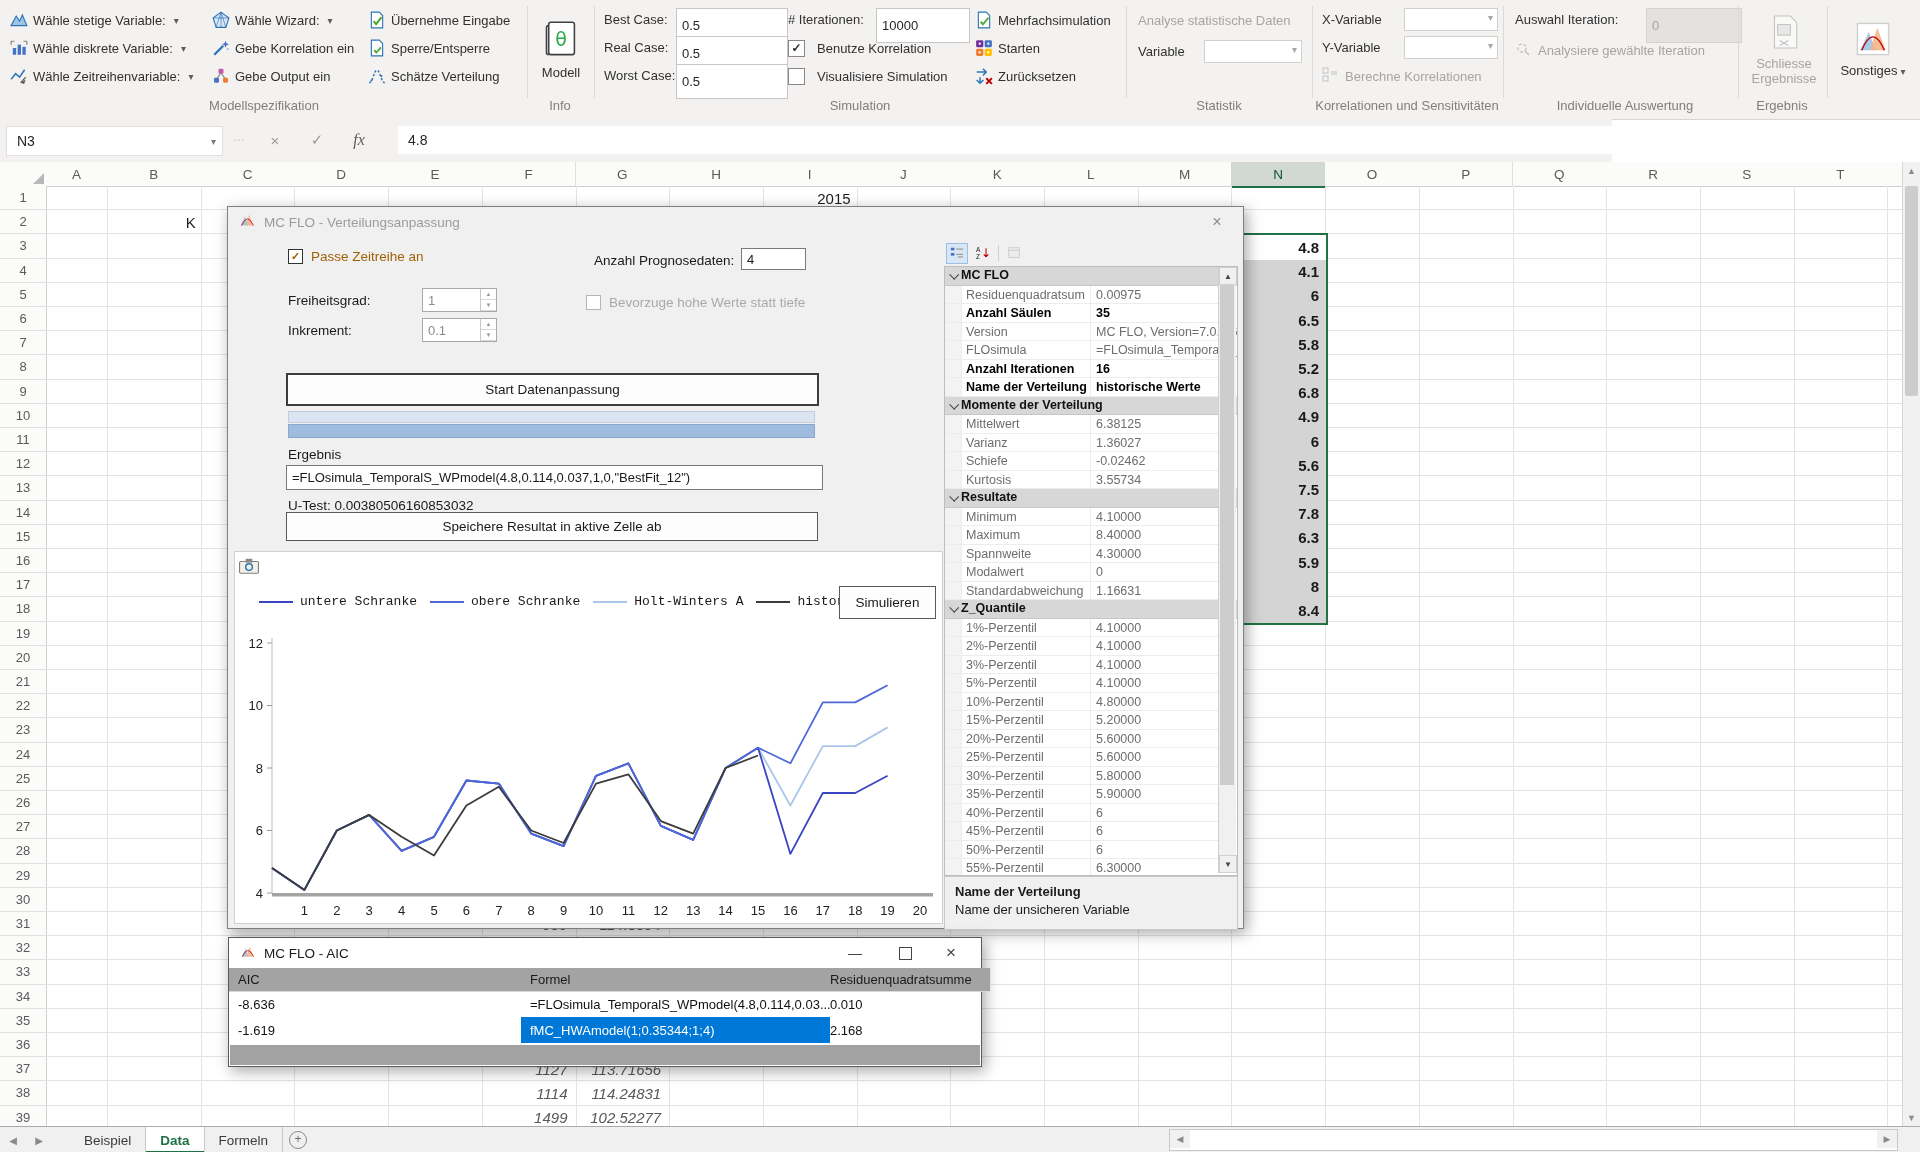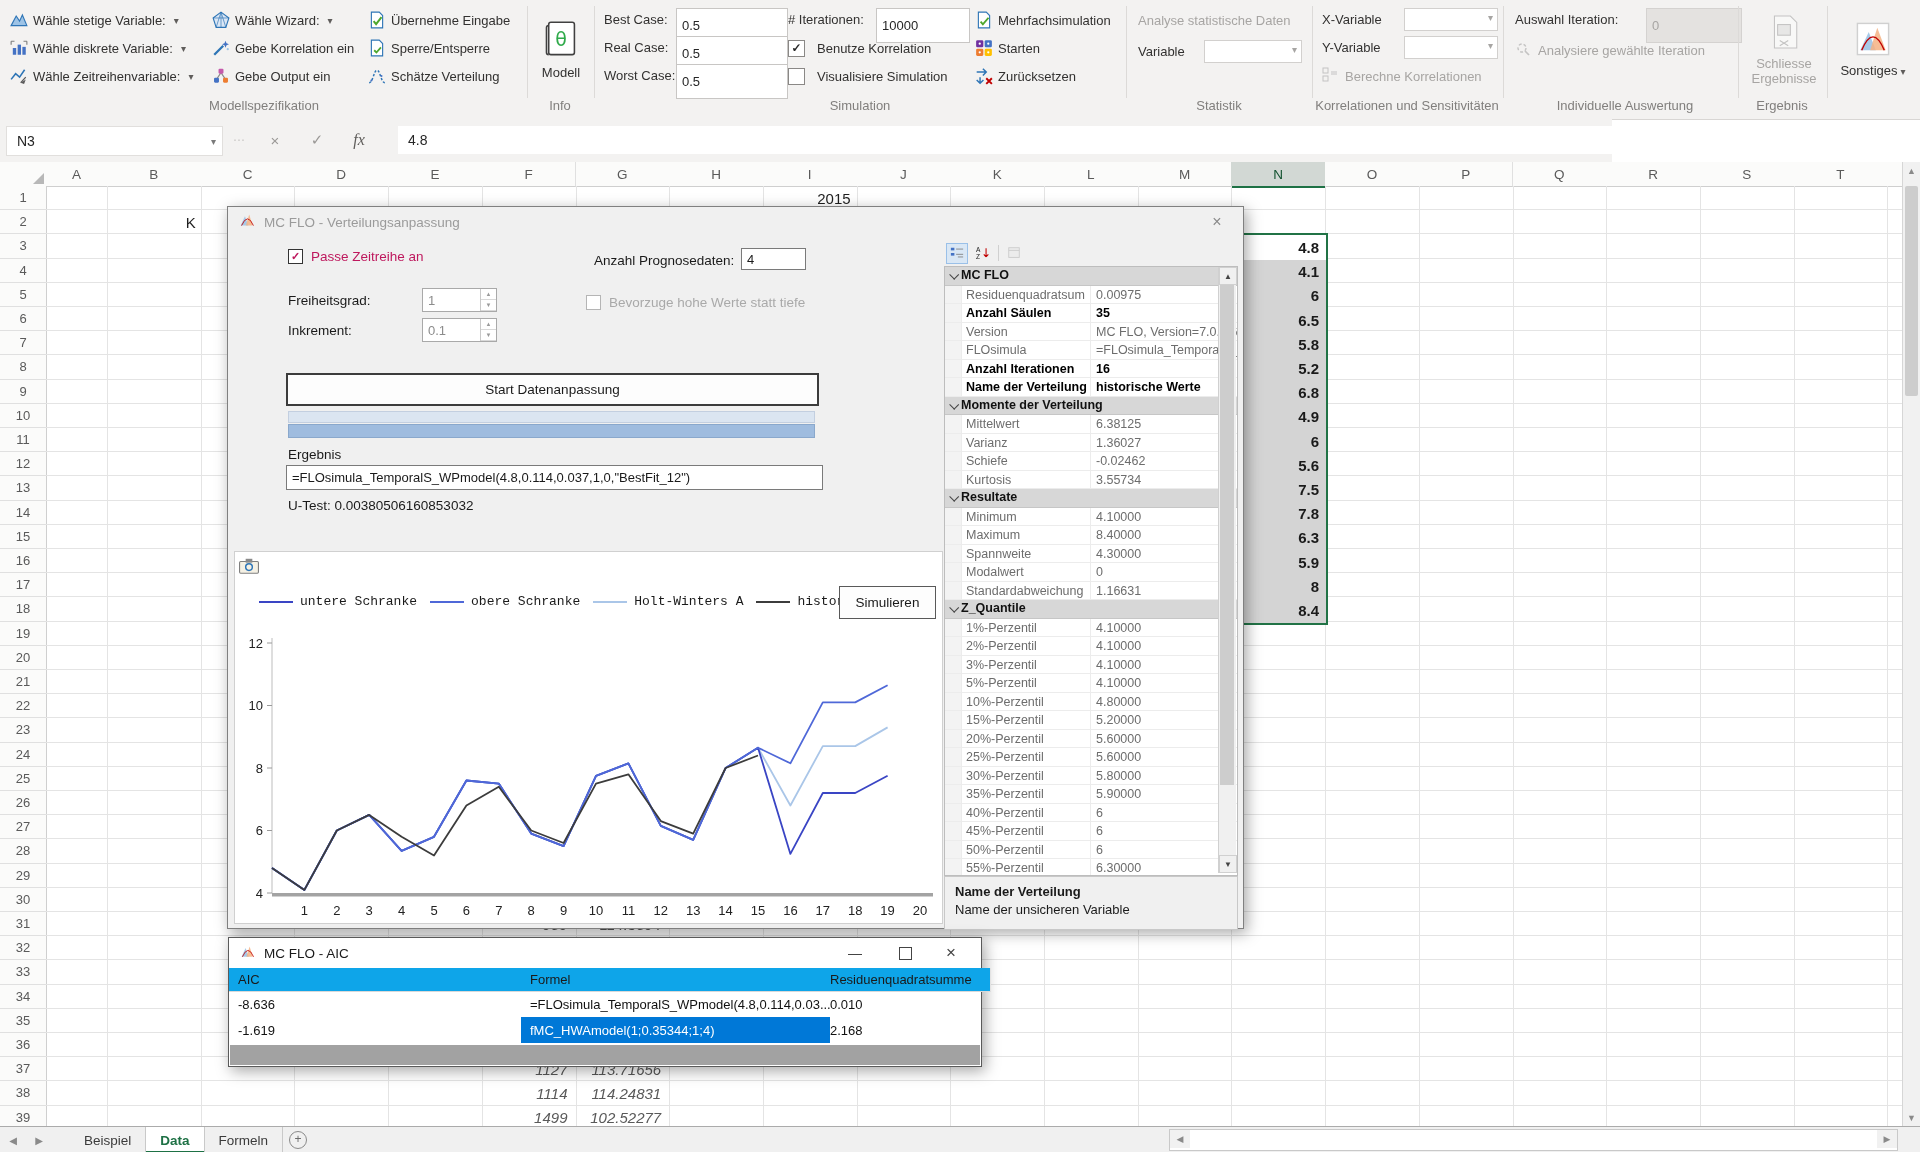--- a/index.html
+++ b/index.html
@@ -53,21 +53,21 @@
   .dlg{position:absolute;background:#f0f0f0;border:1px solid #808080;box-shadow:3px 4px 14px rgba(0,0,0,.35);}
   .dtitle{position:absolute;left:0;top:0;right:0;height:30px;display:flex;align-items:center;gap:8px;padding-left:11px;font-size:13.5px;}
   .winbtn{position:absolute;top:0;width:44px;height:30px;display:flex;align-items:center;justify-content:center;font-size:14px;color:#444;}
   .dlgbtn{position:absolute;background:#fdfdfd;border:1px solid #595959;font-size:13.5px;color:#1a1a1a;display:flex;align-items:center;justify-content:center;cursor:default;}
   .dlgbtn.primary{border:2px solid #3c3c3c;}
   .lbl{position:absolute;font-size:13.5px;color:#1a1a1a;white-space:nowrap;text-align:center;}
   .spin{position:absolute;height:22px;background:#fff;border:1px solid #a9a9a9;font-size:13px;color:#8c8c8c;display:flex;align-items:center;padding-left:5px;}
   .spin .ud{position:absolute;right:0;top:0;bottom:0;width:15px;border-left:1px solid #c9c9c9;display:flex;flex-direction:column;}
   .spin .ud span{flex:1;display:flex;align-items:center;justify-content:center;font-size:6px;color:#9a9a9a;border-bottom:1px solid #d9d9d9;}
   .txt{position:absolute;background:#fff;border:1px solid #7a7a7a;font-size:13px;color:#1a1a1a;display:flex;align-items:center;padding-left:5px;white-space:nowrap;overflow:hidden;}
-  .dcb{position:absolute;display:flex;align-items:center;font-size:13.5px;color:#be185d;}
+  .dcb{position:absolute;display:flex;align-items:center;font-size:13.5px;color:#a16207;}
   .dcb .box{width:13px;height:13px;border:1px solid #333;background:#fff;margin-right:8px;display:flex;align-items:center;justify-content:center;font-size:11px;font-weight:bold;}
   .dcb.checked .box::before{content:"✓";}
   .dcb.disabled{color:#a9a9a9;}
   .dcb.disabled .box{border-color:#b5b5b5;}
   .pbar{position:absolute;border:1px solid #c3cfe0;}
   
   #chartpanel{position:absolute;background:#fff;border:1px solid #d0d0d0;}
   .ctick{font-size:13px;fill:#222;font-family:"Liberation Sans",sans-serif;}
   .legend{position:absolute;display:flex;align-items:flex-end;font-size:13px;color:#1a1a1a;gap:13px;font-family:Liberation Mono, monospace;}
   .legend .li{display:flex;align-items:center;gap:7px;white-space:nowrap;}
@@ -87,21 +87,21 @@
   .pg-val{flex:1;padding:2px 0 0 5px;color:#6d6d6d;overflow:hidden;white-space:nowrap;}
   .pg-row.bold .pg-name,.pg-row.bold .pg-val{color:#000;font-weight:bold;}
   #pgscroll{position:absolute;width:17px;background:#f0f0f0;border-left:1px solid #d0d0d0;}
   #pgscroll .arr{position:absolute;left:0;width:16px;height:16px;background:#f0f0f0;border:1px solid #d0d0d0;color:#444;font-size:8px;display:flex;align-items:center;justify-content:center;}
   #pgthumb{position:absolute;left:1px;width:14px;background:#cdcdcd;}
   #pgdesc{position:absolute;background:#f0f0f0;border:1px solid #c8c8c8;padding:7px 10px;font-size:13px;color:#1a1a1a;}
   #pgdesc .t{font-weight:bold;margin-bottom:3px;}
   
   #aic{background:#fff;border:1px solid #5a5a5a;}
   #aic .dtitle{background:#fff;color:#1a1a1a;}
-  .aic-hcell{position:absolute;top:30px;height:23px;background:#0ea5e9;border-bottom:1px solid #d9d9d9;border-right:1px solid #e3e3e3;
+  .aic-hcell{position:absolute;top:30px;height:23px;background:#a3a3a3;border-bottom:1px solid #d9d9d9;border-right:1px solid #e3e3e3;
              font-size:13px;color:#1a1a1a;display:flex;align-items:center;padding-left:9px;}
   .aic-cell{position:absolute;height:26px;font-size:13px;color:#111;display:flex;align-items:center;padding-left:9px;white-space:nowrap;overflow:hidden;}
   .aic-cell.hl{background:#0078d7;color:#fff;}
   #aicfoot{position:absolute;left:1px;right:1px;bottom:1px;height:20px;background:#a2a2a2;}
   
   #tabbar{position:absolute;left:0;top:1126px;width:1920px;height:26px;background:#f0f0f0;border-top:1px solid #ababab;display:flex;align-items:stretch;}
   .navarr{width:26px;display:flex;align-items:center;justify-content:center;color:#8a8a8a;font-size:10px;}
   .stab{padding:0 14px;display:flex;align-items:center;font-size:13.5px;color:#3b3b3b;border-right:1px solid #c9c9c9;background:transparent;}
   .stab.active{background:#fff;color:#1e7145;font-weight:bold;box-shadow:inset 0 -2px 0 #1e7145;}
   .addtab{width:30px;display:flex;align-items:center;justify-content:center;}
@@ -552,20 +552,21 @@
     <div class="dlgbtn primary" style="left:58px;top:166px;width:529px;height:29px;">Start Datenanpassung</div>
 
     <div class="pbar" style="left:60px;top:204px;width:525px;height:10px;background:#dbe5f1;"></div>
     <div class="pbar" style="left:60px;top:217px;width:525px;height:12px;background:#9fbcdf;border-color:#8aa8cc;"></div>
 
     <div class="lbl" style="left:60px;top:240px;">Ergebnis</div>
     <div class="txt" style="left:58px;top:258px;width:530px;height:23px;">
         <span>=FLOsimula_TemporalS_WPmodel(4.8,0.114,0.037,1,0,"BestFit_12")</span>
       </div>
     <div class="lbl" style="left:60px;top:291px;">U-Test: 0.00380506160853032</div>
+    <div class="dlgbtn" style="left:58px;top:305px;width:530px;height:27px;">Speichere Resultat in aktive Zelle ab</div>
 
     <div id="chartpanel" style="left:6px;top:344px;width:707px;height:371px;">
       <span style="position:absolute;left:4px;top:6px;"><svg viewBox="0 0 18 14" width="20" height="16">
             <rect x=".5" y="3" width="17" height="10.5" rx="1" fill="#f5f1e4" stroke="#7f7f7f"></rect>
             <rect x="6" y=".5" width="6" height="3.5" fill="#8a8a8a"></rect>
             <circle cx="9" cy="8" r="3" fill="none" stroke="#2e75b6" stroke-width="1.3"></circle>
           </svg></span>
       <div class="legend" style="left:24px;top:42px;" id="legend">
           <span class="li">
             <span class="swatch" style="border-top-color: rgb(58, 69, 196);"></span>

